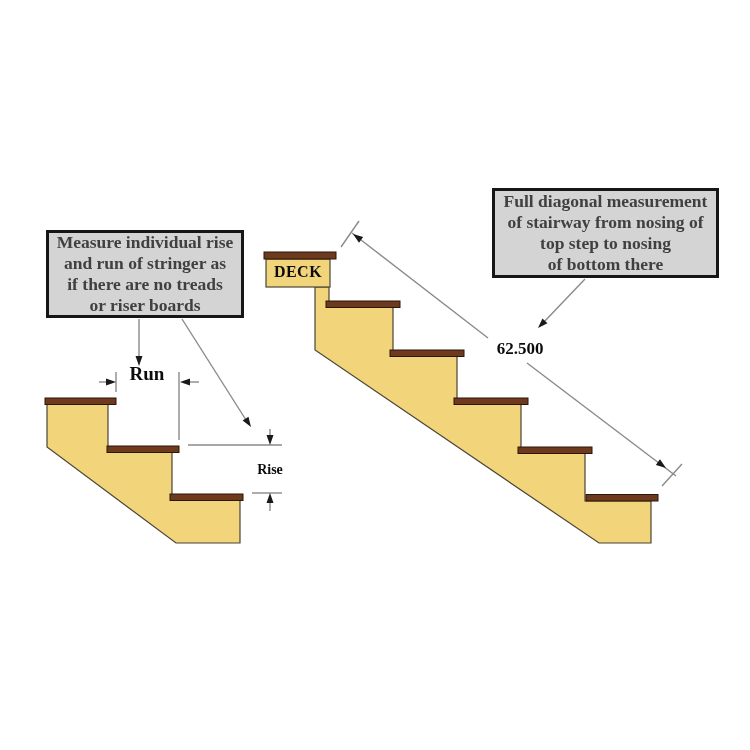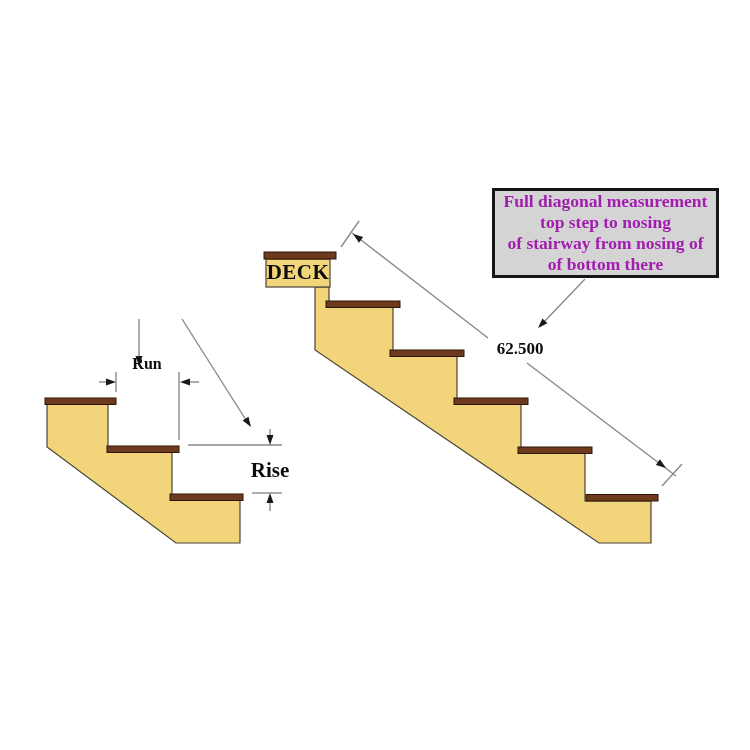--- a/index.html
+++ b/index.html
@@ -4,21 +4,21 @@
 <style>
   html,body{margin:0;padding:0;background:#fff;}
   #canvas{
     position:relative;width:750px;height:750px;background:#fff;overflow:hidden;
     font-family:"Liberation Serif","DejaVu Serif",serif;
   }
   #diagram-svg{position:absolute;left:0;top:0;}
   .callout{
     position:absolute;box-sizing:border-box;border:3px solid #161616;
     display:flex;flex-direction:column;justify-content:center;align-items:center;
-    font-weight:bold;font-size:17.5px;line-height:21px;color:#a21caf;text-align:center;
+    font-weight:bold;font-size:17.5px;line-height:21px;color:#404040;text-align:center;
   }
   .dim-label{
     position:absolute;transform:translate(-50%,-50%);font-weight:bold;color:#0c0c0c;
     white-space:nowrap;
   }
   .outline{stroke:#4a4536;stroke-width:1.2;}
   .tread{stroke:#2b1709;stroke-width:1;}
   .dim{stroke:#8a8a8a;stroke-width:1.4;fill:none;}
 </style>
 </head>
@@ -65,25 +65,31 @@
     <line class="dim" x1="352" y1="233" x2="488" y2="338"></line>
     <path d="M0,0 L-10,3.5 L-10,-3.5 Z" transform="translate(353,234) rotate(216)" fill="#1A1A1A"></path>
     <line class="dim" x1="527" y1="363" x2="676" y2="476"></line>
     <path d="M0,0 L-10,3.5 L-10,-3.5 Z" transform="translate(666,468) rotate(36)" fill="#1A1A1A"></path>
     <line class="dim" x1="662" y1="486" x2="682" y2="464"></line>
 
     <line class="dim" x1="585" y1="279" x2="543" y2="323"></line>
     <path d="M0,0 L-10,3.5 L-10,-3.5 Z" transform="translate(538,328) rotate(134)" fill="#1A1A1A"></path>
   </svg>
 
+  <div class="callout" style="left:46px;top:230px;width:198px;height:88px;background:#D4D4D4;">
+    <div>Measure individual rise</div>
+    <div>and run of stringer as</div>
+    <div>if there are no treads</div>
+    <div>or riser boards</div>
+  </div>
 
   <div class="callout" style="left:492px;top:188px;width:227px;height:90px;background:#D4D4D4;">
     <div>Full diagonal measurement</div>
+    <div>of stairway from nosing of</div>
     <div>top step to nosing</div>
-    <div>of stairway from nosing of</div>
     <div>of bottom there</div>
   </div>
 
-  <div class="dim-label" style="left:147px;top:364px;font-size:16px;">Run</div>
-  <div class="dim-label" style="left:270px;top:470px;font-size:21px;">Rise</div>
-  <div class="dim-label" style="left:298px;top:272px;font-size:21px;letter-spacing:0.5px;font-family:Liberation Serif, serif;">DECK</div>
+  <div class="dim-label" style="left:147px;top:374px;font-size:19px;">Run</div>
+  <div class="dim-label" style="left:270px;top:470px;font-size:14px;">Rise</div>
+  <div class="dim-label" style="left:298px;top:272px;font-size:16px;letter-spacing:0.5px;font-family:Liberation Serif, serif;">DECK</div>
   <div class="dim-label" style="left:520px;top:349px;font-size:17px;font-family:Liberation Serif, serif;">62.500</div>
 </div>
 
 </body></html>

